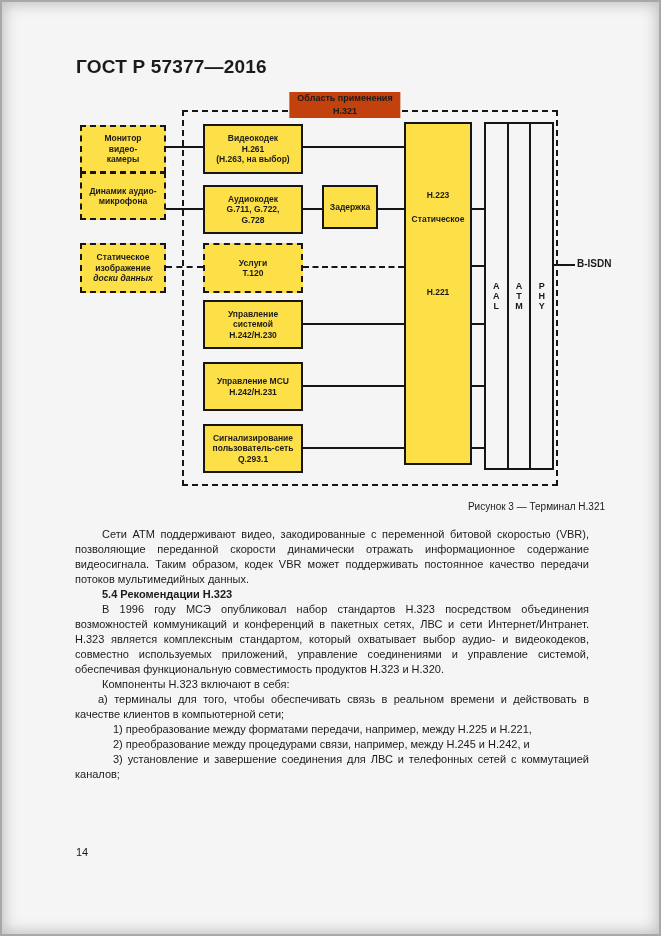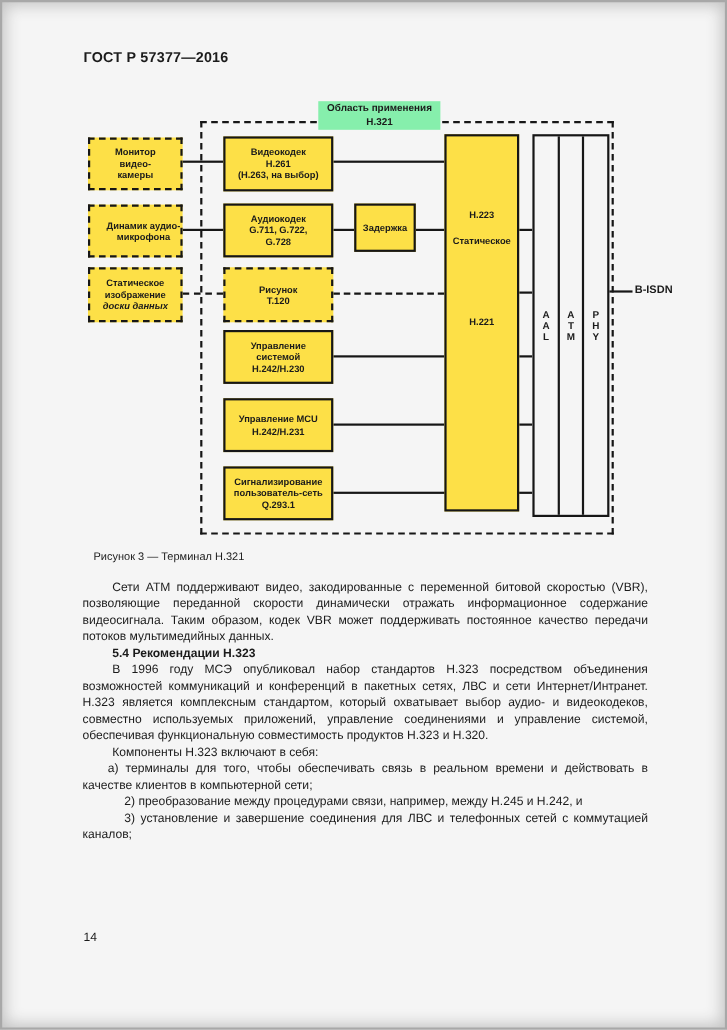--- a/index.html
+++ b/index.html
@@ -6,46 +6,46 @@
   body{
     width:661px;height:936px;position:relative;
     background:#f5f5f5;color:#1b1b1b;
     font-family:"Liberation Sans",sans-serif;
     overflow:hidden;
   }
   .page{
     position:absolute;inset:0;background:#f5f5f5;
     box-shadow: inset 0 0 0 2px #a8a8a8, inset 0 0 14px 5px #c3c3c3;
   }
-  .doc-header{position:absolute;left:76px;top:44px;font-size:13px;font-weight:bold;letter-spacing:.2px;text-align:center;}
+  .doc-header{position:absolute;left:76px;top:56px;font-size:19px;font-weight:bold;letter-spacing:.2px;text-align:center;}
 
   
   .outer{position:absolute;left:182px;top:110px;width:376px;height:376px;border:2px dashed #161616;z-index:0;box-sizing:border-box;}
   .scope{
     position:absolute;left:345px;top:92px;transform:translateX(-50%);
-    background:#86efac;padding:0 8px;text-align:center;
+    background:#c2410c;padding:0 8px;text-align:center;
     font-size:9px;font-weight:bold;line-height:13px;white-space:pre-line;z-index:3;
   }
   .bx,.bxd{
     position:absolute;box-sizing:border-box;z-index:2;background:#fde047;
     display:flex;flex-direction:column;align-items:center;justify-content:center;
     text-align:center;font-size:8.5px;font-weight:bold;line-height:10.5px;
   }
   .bx{border:2px solid #161616;}
   .bxd{border:2px dashed #161616;}
   .pre{white-space:pre-line;}
   .ital{font-style:italic;white-space:pre-line;}
   .ln{position:absolute;height:2px;background:#161616;z-index:1;}
   .lnd{position:absolute;height:0;border-top:2px dashed #161616;z-index:1;}
   .muxlbl{position:absolute;width:100%;text-align:center;font-size:8.5px;font-weight:bold;}
   .layers{position:absolute;left:484px;top:122px;width:70px;height:348px;border:2px solid #161616;box-sizing:border-box;display:flex;z-index:2;background:#f5f5f5;}
   .laycol{flex:1;display:flex;align-items:center;justify-content:center;white-space:pre-line;font-size:9px;font-weight:bold;line-height:10px;text-align:center;}
   .laycol + .laycol{border-left:2px solid #161616;}
   .bisdn{position:absolute;left:577px;top:258px;font-size:10px;font-weight:bold;z-index:3;}
-  .caption{position:absolute;left:85px;top:501px;width:520px;text-align:left;font-size:10px;}
+  .caption{position:absolute;left:85px;top:501px;width:520px;text-align:right;font-size:10px;}
 
   
   .bodytext{position:absolute;left:75px;top:527px;width:514px;font-size:11px;line-height:15px;text-align:justify;}
   .bodytext p{margin:0;text-indent:27px;}
   .bodytext p.item{text-indent:23px;}
   .bodytext p.sub{text-indent:38px;}
   .h54{margin:7px 0 6px 0;text-indent:27px;font-weight:bold;font-size:11px;}
   .pagenum{position:absolute;left:76px;top:846px;font-size:11px;}
 </style>
 </head>
@@ -59,42 +59,42 @@
 
     <div class="outer"></div>
     <div class="scope">Область применения
 Н.321</div>
 
     <div class="bxd" style="left:80px;top:125px;width:86px;height:48px;">
       <span class="pre">Монитор
 видео-
 камеры</span>
     </div>
-    <div class="bxd" style="left:80px;top:186px;width:86px;height:48px;align-items:flex-end;">
+    <div class="bxd" style="left:80px;top:172px;width:86px;height:48px;">
       <span class="pre">Динамик аудио-
 микрофона</span>
     </div>
     <div class="bxd" style="left:80px;top:243px;width:86px;height:50px;">
       <span class="pre">Статическое
 изображение</span>
       <span class="ital">доски данных</span>
     </div>
 
     <div class="bx" style="left:203px;top:124px;width:100px;height:50px;">
       <span class="pre">Видеокодек
 Н.261
 (Н.263, на выбор)</span>
     </div>
     <div class="bx" style="left:203px;top:185px;width:100px;height:49px;">
       <span class="pre">Аудиокодек
 G.711, G.722,
 G.728</span>
     </div>
     <div class="bxd" style="left:203px;top:243px;width:100px;height:50px;">
-      <span class="pre">Рисунок
+      <span class="pre">Услуги
 Т.120</span>
     </div>
     <div class="bx" style="left:203px;top:300px;width:100px;height:49px;">
       <span class="pre">Управление
 системой
 Н.242/Н.230</span>
     </div>
     <div class="bx" style="left:203px;top:362px;width:100px;height:49px;">
       <span class="pre">Управление MCU
 Н.242/Н.231</span>
@@ -147,19 +147,20 @@
 
     <div class="caption">Рисунок 3 — Терминал Н.321</div>
   </div>
 
   <div class="bodytext">
     <p>Сети ATM поддерживают видео, закодированные с переменной битовой скоростью (VBR), позволяющие переданной скорости динамически отражать информационное содержание видеосигнала. Таким образом, кодек VBR может поддерживать постоянное качество передачи потоков мультимедийных данных.</p>
     <p class="h54">5.4 Рекомендации Н.323</p>
     <p>В 1996 году МСЭ опубликовал набор стандартов Н.323 посредством объединения возможностей коммуникаций и конференций в пакетных сетях, ЛВС и сети Интернет/Интранет. Н.323 является комплексным стандартом, который охватывает выбор аудио- и видеокодеков, совместно используемых приложений, управление соединениями и управление системой, обеспечивая функциональную совместимость продуктов Н.323 и Н.320.</p>
     <p>Компоненты Н.323 включают в себя:</p>
     <p class="item">a) терминалы для того, чтобы обеспечивать связь в реальном времени и действовать в качестве клиентов в компьютерной сети;</p>
+    <p class="sub">1) преобразование между форматами передачи, например, между Н.225 и Н.221,</p>
     <p class="sub">2) преобразование между процедурами связи, например, между Н.245 и Н.242, и</p>
     <p class="sub">3) установление и завершение соединения для ЛВС и телефонных сетей с коммутацией каналов;</p>
   </div>
 
   <div class="pagenum">14</div>
 
 </div>
 
 </body></html>

